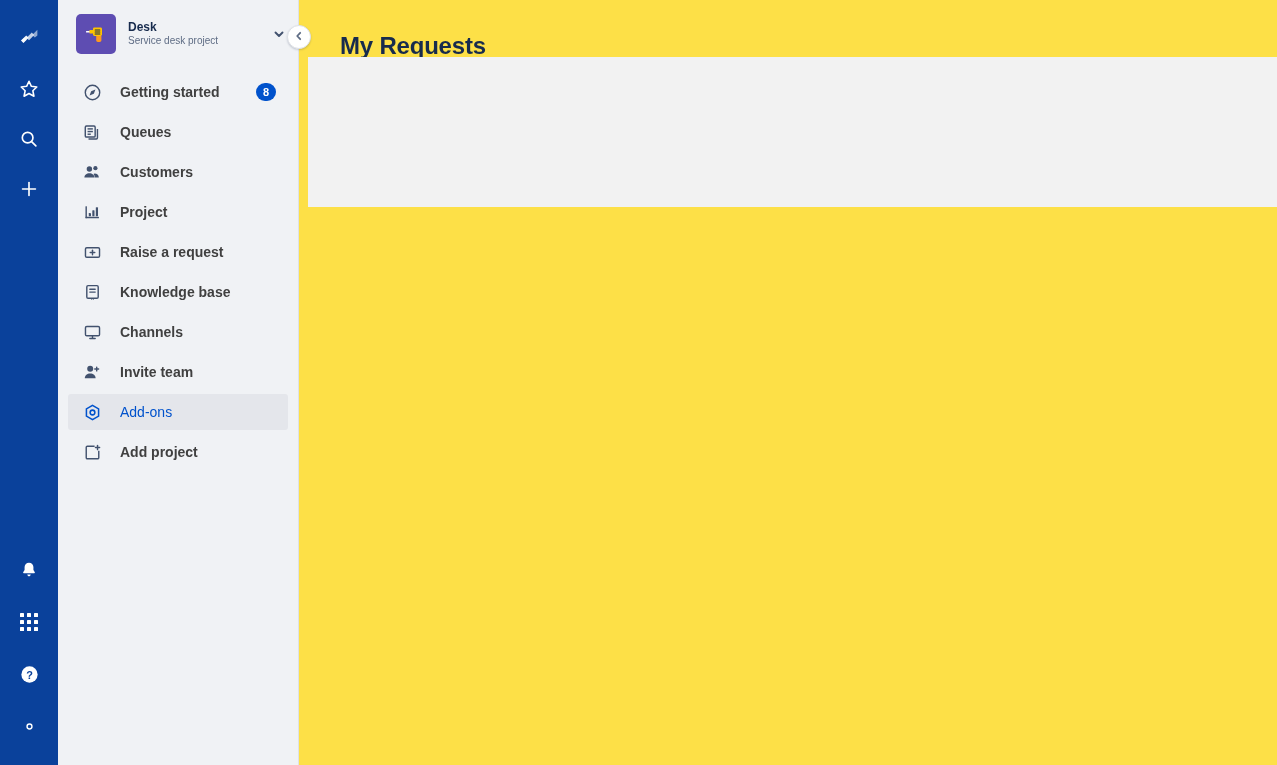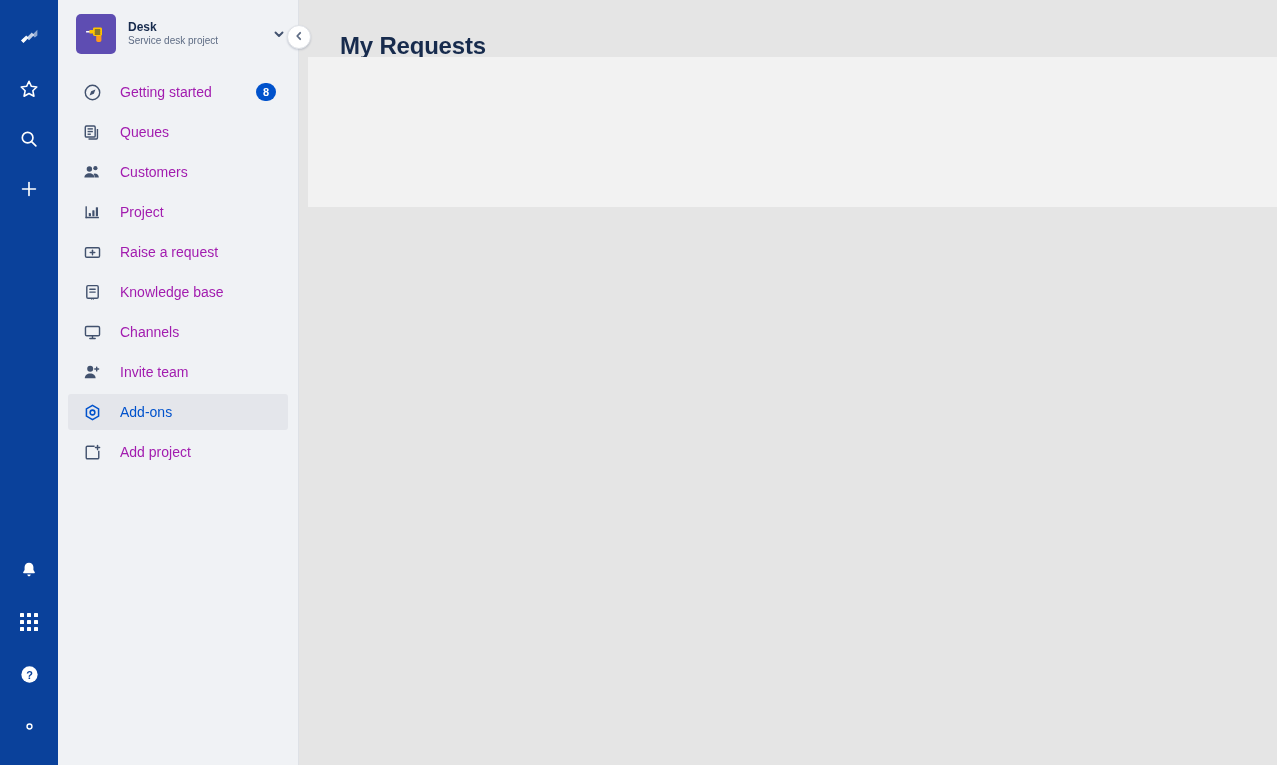--- a/index.html
+++ b/index.html
@@ -89,22 +89,23 @@
   }
   .nav-item .nav-icon {
     flex: 0 0 20px;
     width: 20px; height: 20px;
     display: flex; align-items: center; justify-content: center;
     color: #42526E;
   }
   .nav-item .nav-label {
     flex: 1 1 auto;
     font-size: 14px;
-    color: #a21caf;
+    color: #404040;
     white-space: nowrap;
+    font-weight: bold;
   }
   .nav-item.selected { background: #E4E6EB; }
   .nav-item.selected .nav-label { color: #0052CC; font-weight: normal; }
   .nav-item.selected .nav-icon { color: #0052CC; }
   .badge {
     background: #0052CC;
     color: #ffffff;
     font-size: 11px;
     font-weight: bold;
     border-radius: 10px;
@@ -129,21 +130,21 @@
     display: flex; align-items: center; justify-content: center;
     color: #5E6C84;
     cursor: pointer;
     z-index: 20;
   }
 
   
   .content {
     flex: 1 1 auto;
     height: 765px;
-    background: #e5e5e5;
+    background: #fde047;
     position: relative;
   }
   .page-title {
     position: absolute;
     left: 41px;
     top: 31px;
     font-size: 24px;
     font-weight: bold;
     color: #172B4D;
     letter-spacing: -0.2px;

